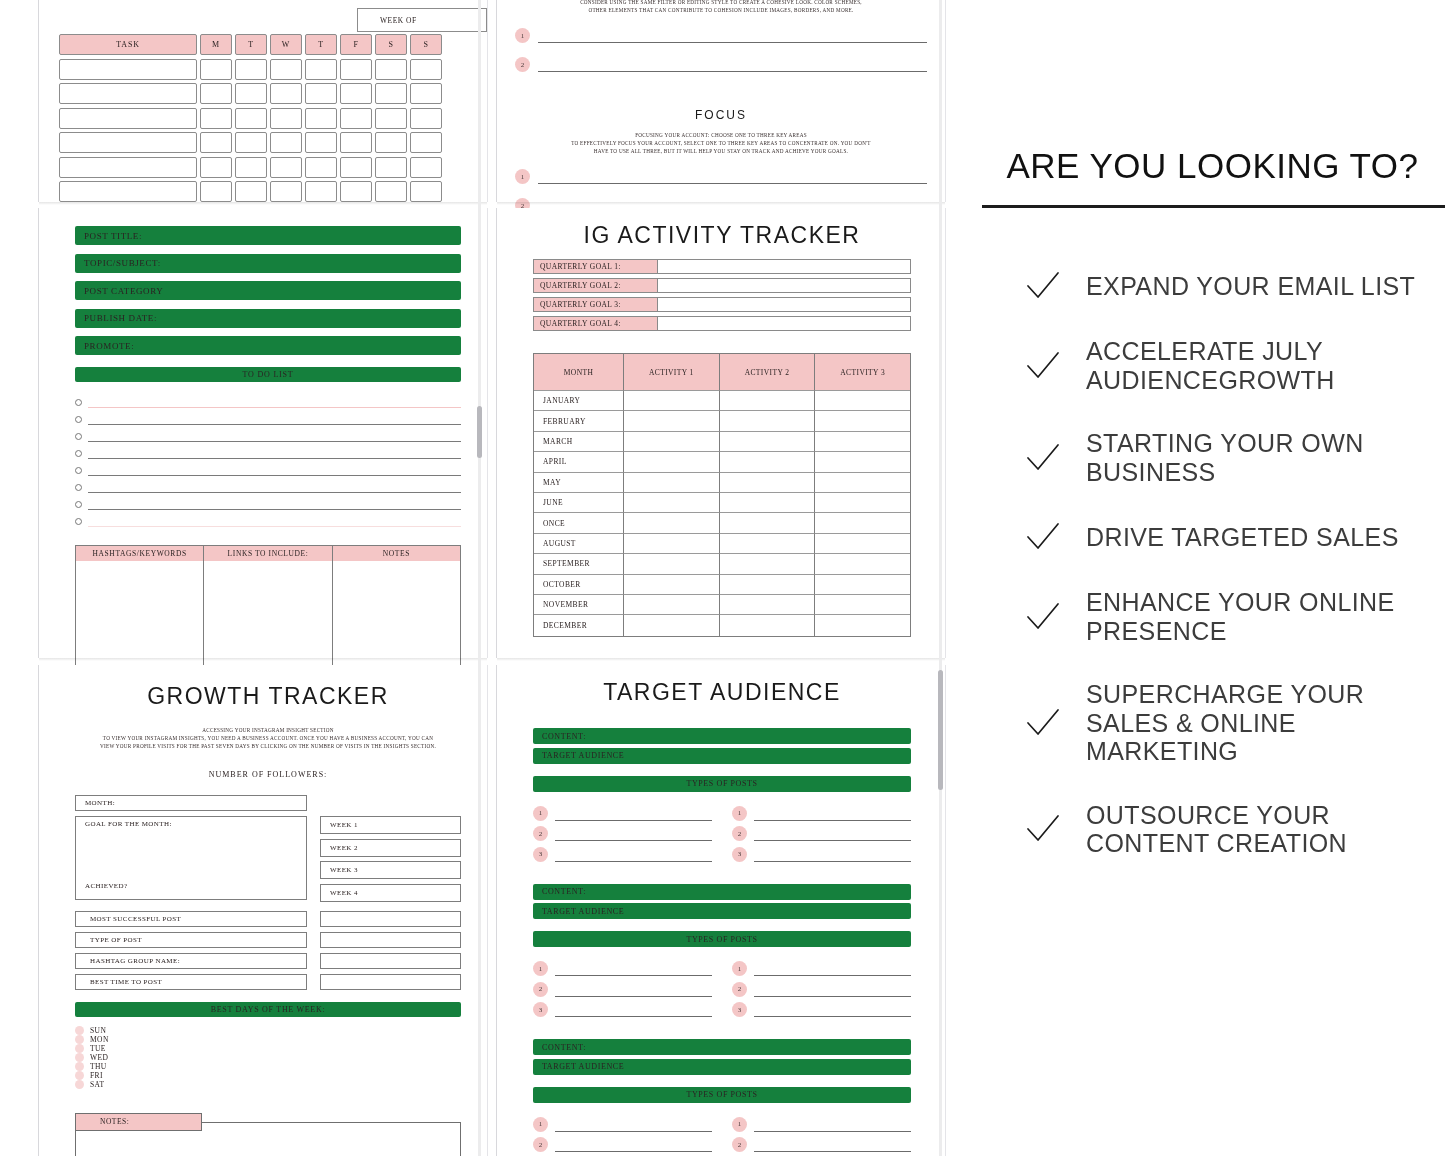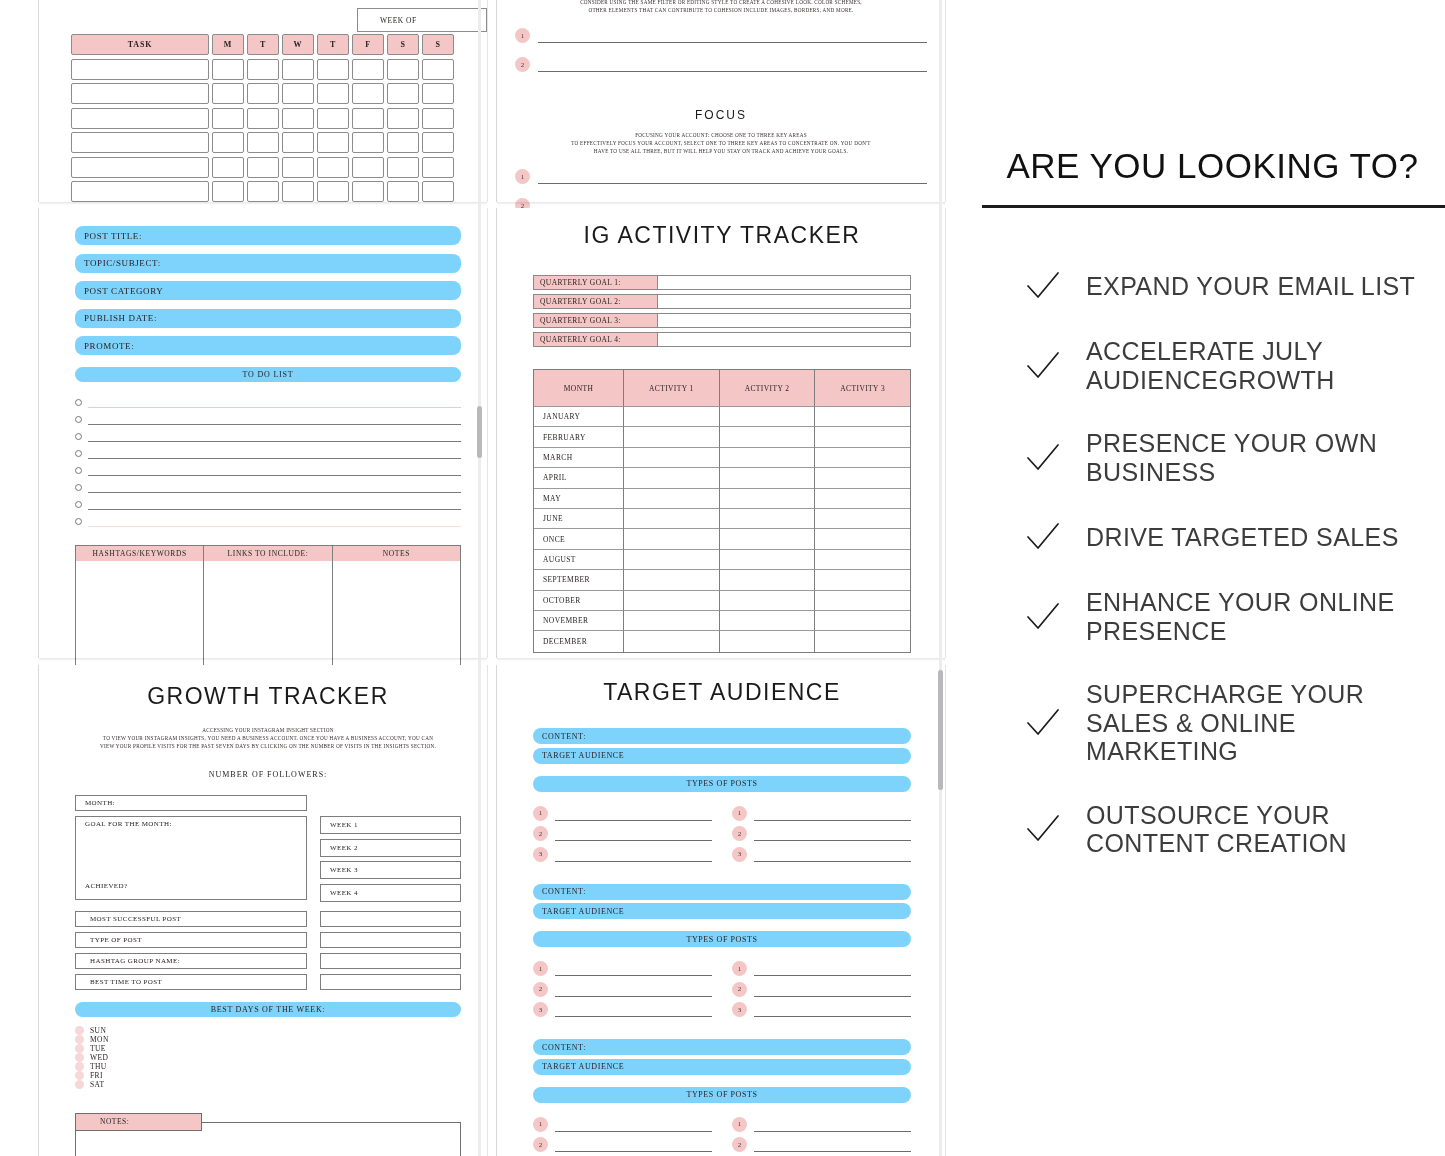--- a/index.html
+++ b/index.html
@@ -28,27 +28,27 @@
   .vscroll {
     position:absolute; width:5px; border-radius:3px;
     background:#b8b8bd;
   }
   .vtrack {
     position:absolute; width:3px; background:#ececed;
   }
 
   
   .pinkbar {
-    background:#7dd3fc;
+    background:#15803d;
     color:#2a2222;
     font-size:9px;
     letter-spacing:.6px;
     display:flex; align-items:center;
     padding-left:9px;
-    border-radius:8px;
+    border-radius:2px;
   }
   .pinkbar.center { justify-content:center; padding-left:0;margin-top:12px; }
 
   .hdr-serif {
     font-family:"Liberation Sans", sans-serif;
     font-weight:300;
     letter-spacing:1px;
     color:#1a1a1a;
   }
 
@@ -68,21 +68,21 @@
   }
   .ruleline{ flex:1; border-bottom:1.2px solid #6b6b6b; height:11px; }
 
   
   #page-task { left:38px; top:-46px; width:450px; height:248px; }
   .weekof{
     position:absolute; right:0px; top:54px; width:130px; height:24px;
     border:1px solid #8c8c8c; font-size:7.5px; color:#2b2222;
     display:flex; align-items:center; padding-left:22px; letter-spacing:.5px;
   }
-  .task-table{ position:absolute; left:32px; top:80px; width:388px;font-weight:bold; }
+  .task-table{ position:absolute; left:20px; top:80px; width:388px; }
   .trow{ display:flex; gap:3px; margin-bottom:3.5px; }
   .tcell{ border:1px solid #8c8c8c; height:21px; border-radius:2px; }
   .tcell.task{ flex:0 0 138px; }
   .tcell.day{ flex:0 0 32px; }
   .trow.head .tcell{
     background:#f4c6c6; display:flex; align-items:center; justify-content:center;
     font-size:8px; letter-spacing:.8px; color:#2b2222;
   }
 
   
@@ -112,21 +112,21 @@
   }
   .hk-head div:last-child{ border-right:none; }
   .hk-body{ display:flex; height:116px; }
   .hk-body div{ flex:1; border-right:1px solid #7d7d7d; }
   .hk-body div:last-child{ border-right:none; }
 
   
   #page-ig{ left:496px; top:208px; width:450px; height:450px; }
   .ig{ position:absolute; left:36px; right:34px; top:14px; }
   .ig-title{ text-align:center; font-size:23px; letter-spacing:1.5px; }
-  .qgoals{ margin-top:26px; }
+  .qgoals{ margin-top:10px; }
   .qrow{ display:flex; height:15px; margin-bottom:4px; border:1px solid #8a8a8a; }
   .qlab{
     flex:0 0 124px; background:#f4c6c6; font-size:7.5px; letter-spacing:.4px;
     display:flex;align-items:center; padding-left:6px; color:#2b2222;
     border-right:1px solid #8a8a8a;
   }
   .qval{ flex:1; }
   .mtable{ margin-top:22px; border:1px solid #7d7d7d; }
   .mrow{ display:flex; }
   .mrow > div{ border-right:1px solid #7d7d7d; border-bottom:1px solid #9a9a9a; height:20.4px;
@@ -695,21 +695,21 @@
             </svg>
           </span>
           <span class="cl-text">ACCELERATE JULY AUDIENCEGROWTH</span>
         </div>
         <div class="cl-item">
           <span class="tick">
             <svg width="36" height="32" viewBox="0 0 36 32">
               <path d="M3 16 L13 27 L33 3" fill="none" stroke="#1b1b1b" stroke-width="1.7" stroke-linecap="round" stroke-linejoin="round"></path>
             </svg>
           </span>
-          <span class="cl-text">PRESENCE YOUR OWN BUSINESS</span>
+          <span class="cl-text">STARTING YOUR OWN BUSINESS</span>
         </div>
         <div class="cl-item">
           <span class="tick">
             <svg width="36" height="32" viewBox="0 0 36 32">
               <path d="M3 16 L13 27 L33 3" fill="none" stroke="#1b1b1b" stroke-width="1.7" stroke-linecap="round" stroke-linejoin="round"></path>
             </svg>
           </span>
           <span class="cl-text">DRIVE TARGETED SALES</span>
         </div>
         <div class="cl-item">

